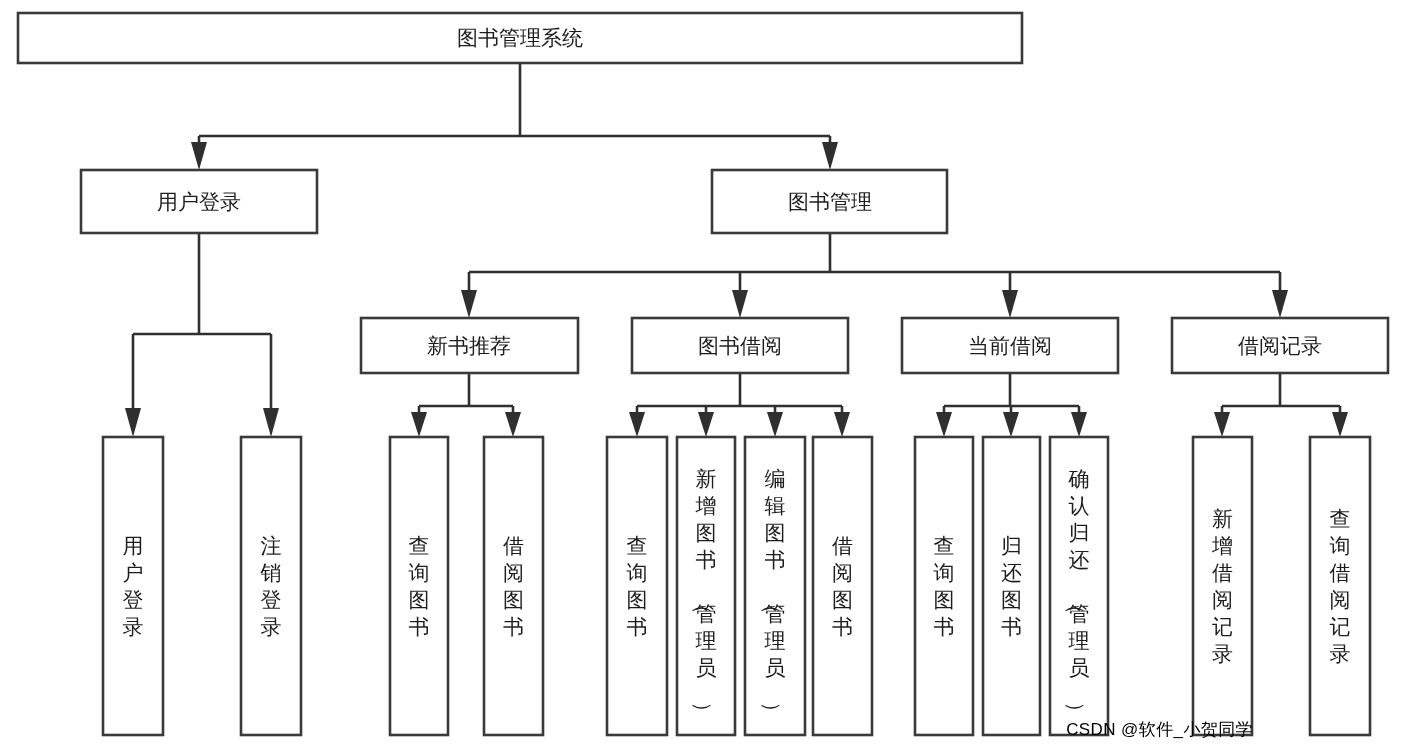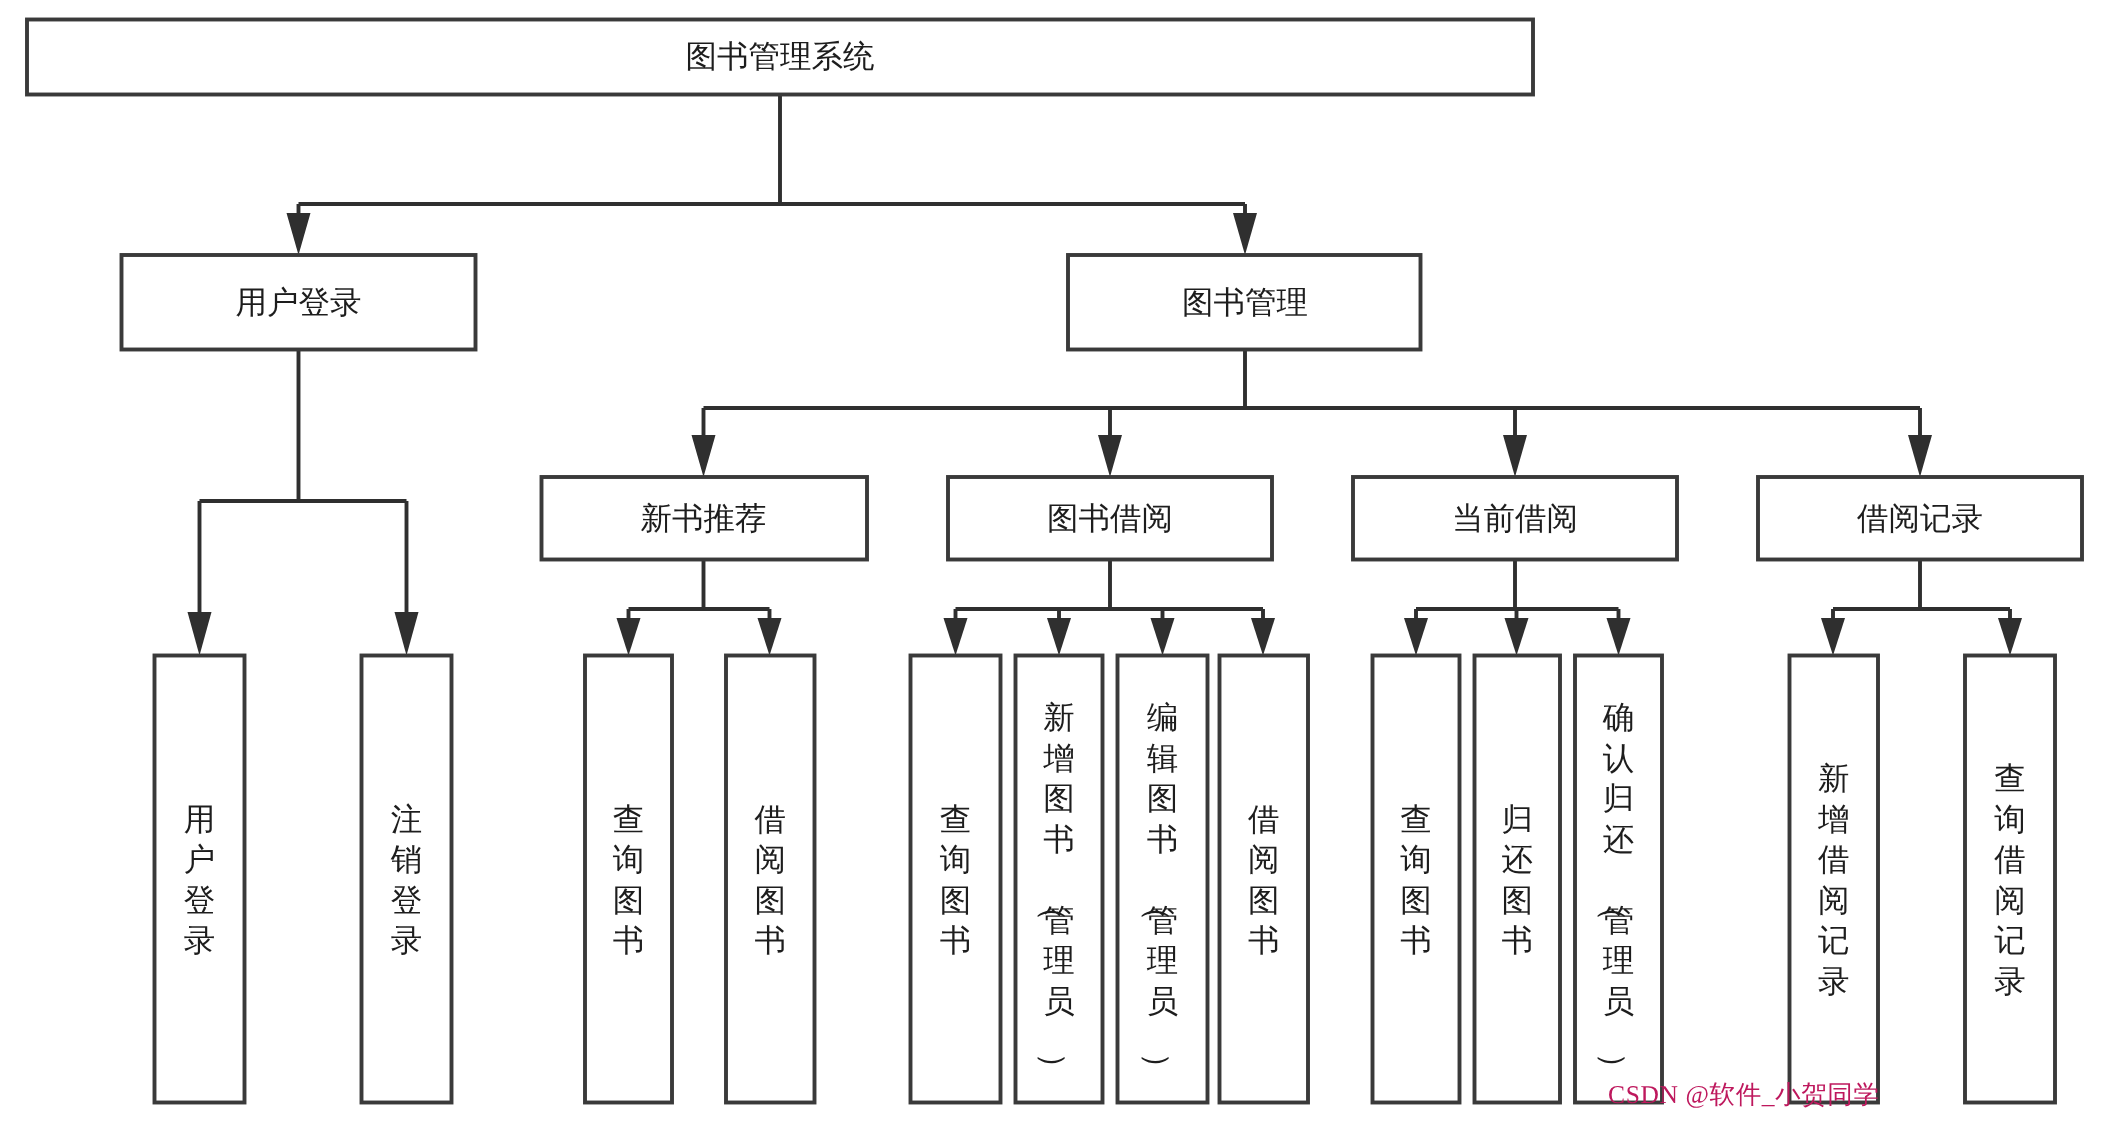--- a/index.html
+++ b/index.html
@@ -49,23 +49,23 @@
     stroke-linecap: butt;
   }
   .arrow-head {
     fill: #2f2f2f;
     stroke: none;
   }
   .watermark {
     position: absolute;
     right: 10px;
     bottom: 6px;
-    color: #be185d;
+    color: #000000;
     font-size: 17px;
-    font-family: Liberation Serif, serif;
+    font-family: Liberation Sans, sans-serif;
     white-space: nowrap;
     letter-spacing: 0.4px;
     user-select: none;
   }
 </style>
 </head>
 <body>
 
 <div id="diagram-root">
 

